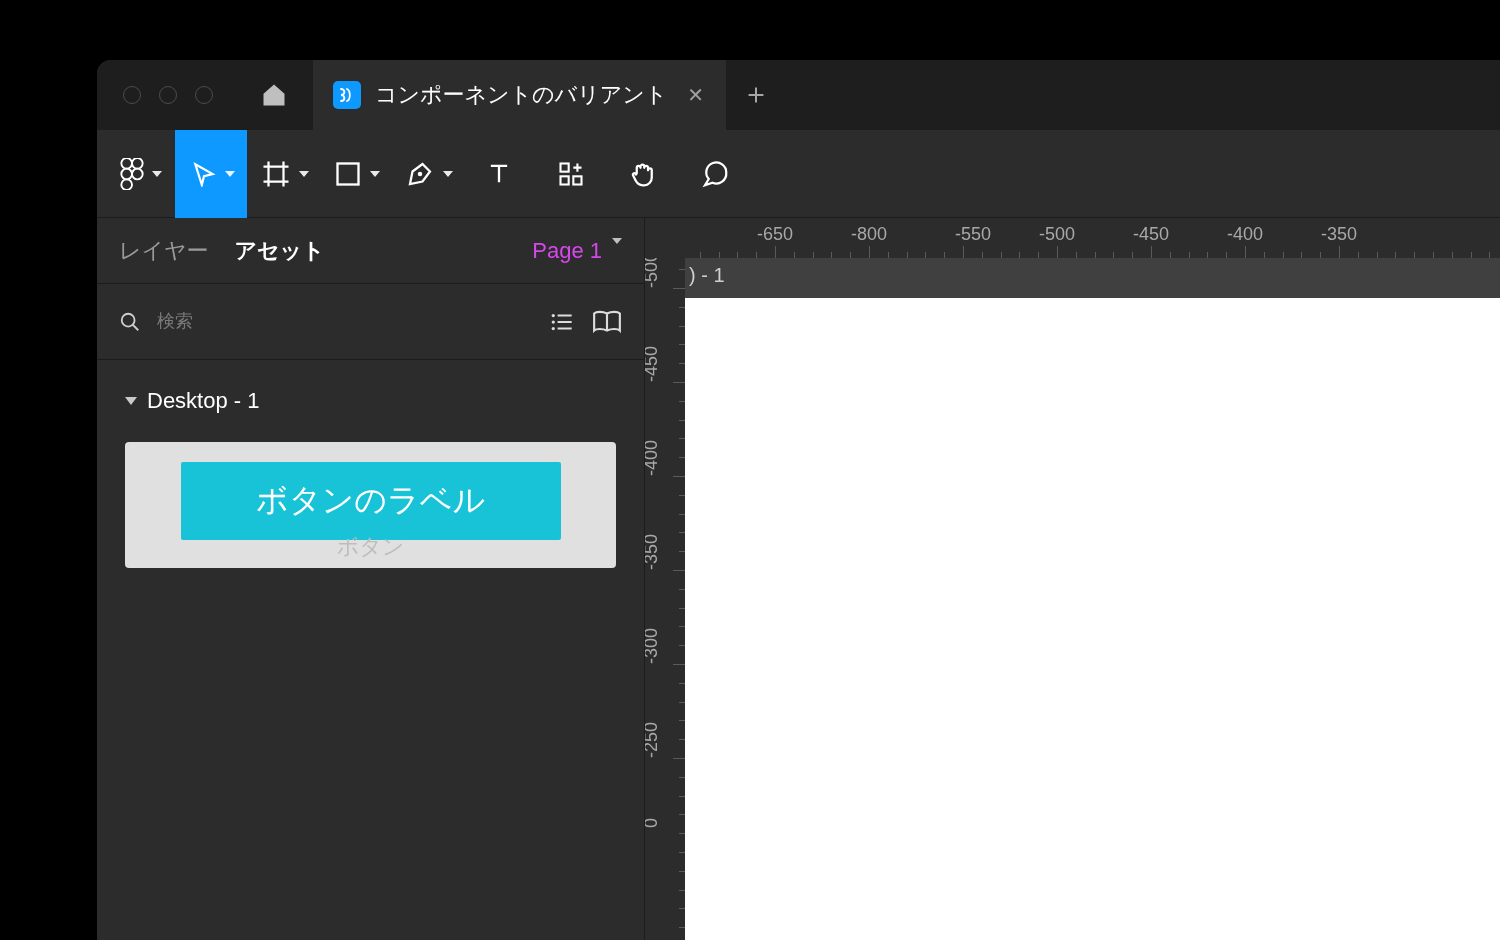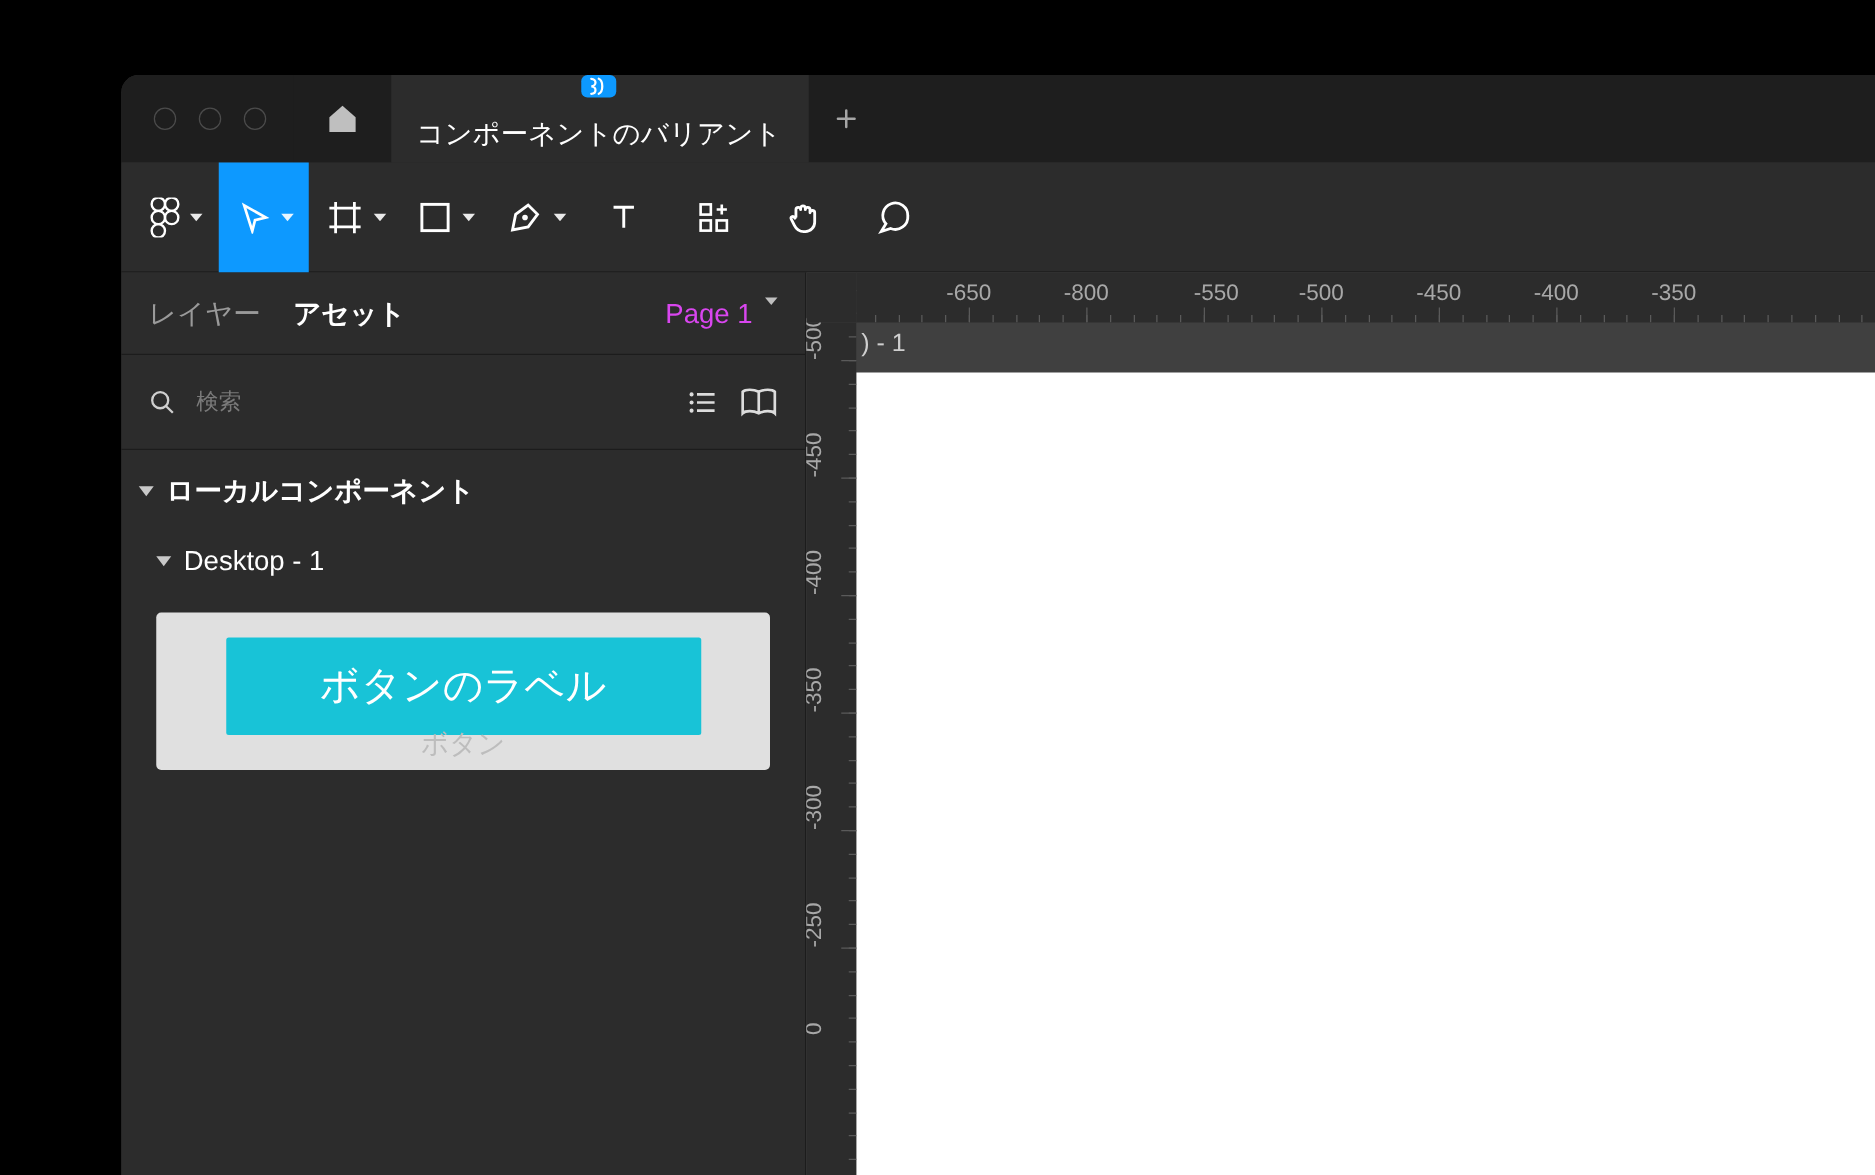--- a/index.html
+++ b/index.html
@@ -50,21 +50,20 @@
   }
   .file-tab {
     height: 70px;
     background: #2c2c2c;
     display: flex;
     align-items: center;
     padding: 0 22px 0 20px;
     gap: 14px;
     font-size: 22px;
     color: #fff;
-    flex-direction: column;
   }
   .figma-file-icon {
     width: 28px; height: 28px;
     border-radius: 5px;
     background: #0d99ff;
     display: flex; align-items: center; justify-content: center;
   }
   .close-x {
     color: #a0a0a0;
     font-size: 20px;
@@ -396,24 +395,20 @@
               <circle cx="3" cy="18" r="1.5" fill="#dcdcdc"></circle>
           </svg>
         </span>
         <span class="ibtn">
           <svg width="30" height="26" viewBox="0 0 28 24">
             <path d="M14 4 C10 2 4 2 2 4 V20 C4 18 10 18 14 20 C18 18 24 18 26 20 V4 C24 2 18 2 14 4 Z M14 4 V20" stroke="#dcdcdc" stroke-width="2" fill="none"></path>
           </svg>
         </span>
       </div>
 
-      <div class="section-header">
-        <span class="tri"></span>
-        <span>ローカルコンポーネント</span>
-      </div>
 
       <div class="subheader">
         <span class="tri"></span>
         <span>Desktop - 1</span>
       </div>
 
       <div class="asset-card">
         <div class="asset-inner-btn">
           <span>ボタンのラベル</span>
         </div>

